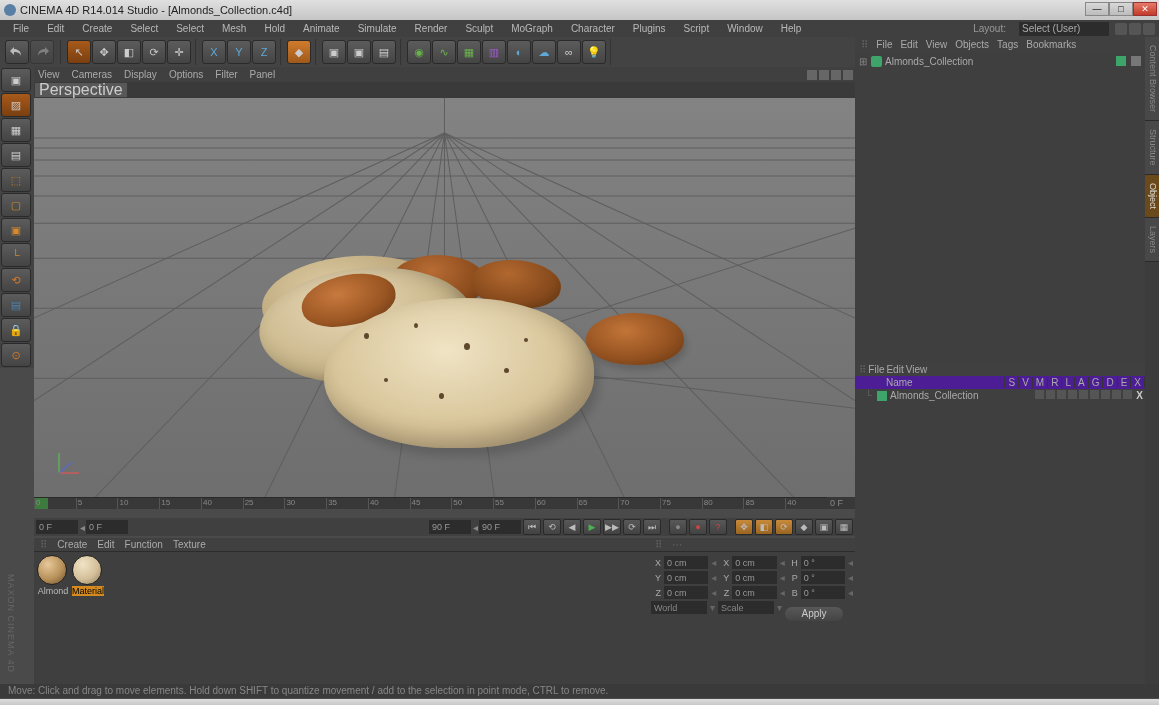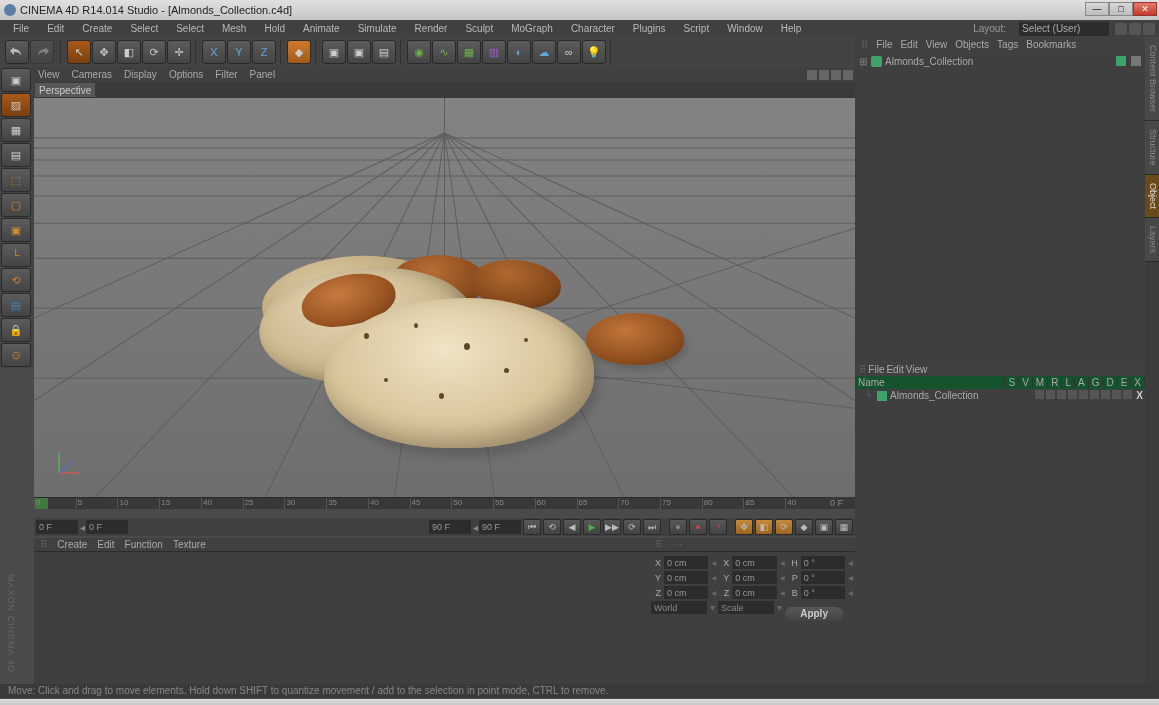--- a/index.html
+++ b/index.html
@@ -34,21 +34,21 @@
 
 
 .right-tabs { position: absolute; right: 0; top: 37px; width: 14px; height: 660px; background: #3c3c3c; display: flex; flex-direction: column; }
 .right-tabs div { writing-mode: vertical-rl; padding: 8px 1px; color: #888; font-size: 9px; cursor: default; border-bottom:1px solid #2a2a2a; background:#484848;}
 
 
 .viewport-wrap { position: absolute; left: 34px; top: 67px; width: 821px; height: 430px; background: #3a3a3a; }
 .viewport-menu { height: 15px; background: #404040; display: flex; align-items: center; padding: 0 4px; gap: 12px; color: #aaa; position:relative;}
 .viewport-menu .vpicons { position:absolute; right:2px; display:flex; gap:2px;}
 .viewport-menu .vpicons div { width:10px; height:10px; background:#666;}
-.perspective-label { height: 14px; background: #585858; color: #ccc; padding: 0 4px; font-size:10px; display:flex; align-items:center; width:fit-content; margin:1px;}
+.perspective-label { height: 14px; background: #585858; color: #ccc; padding: 0 4px; font-size:16px; display:flex; align-items:center; width:fit-content; margin:1px;}
 .canvas { position: relative; width: 100%; height: 400px; background: linear-gradient(#838383 0%, #7c7c7c 30%, #6e6e6e 100%); overflow: hidden; }
 .grid { position: absolute; inset: 0; }
 .grid line { stroke: #5e5e5e; stroke-width: 1; }
 .axis-y { stroke: #5c9a5c; stroke-width: 2; }
 .axis-z { stroke: #5c6aa6; stroke-width: 1.5; }
 .axis-x { stroke: #5a5a5a; stroke-width:1.5; }
 .mini-axis { position:absolute; left:20px; bottom:20px; width:30px; height:30px; }
 .mini-axis line { stroke-width:1.5; }
 
 
@@ -85,37 +85,37 @@
 .mat-sphere.material-mat { background: radial-gradient(circle at 35% 30%, #f0e4c5, #d4c09a 55%, #8e7a55);}
 .mat-label { font-size: 9px; color: #bbb; text-align: center; margin-top: 1px; overflow:hidden; text-overflow:ellipsis; white-space:nowrap; }
 .mat-label.sel { background: #d48a1e; color:#000; }
 
 
 .attrs { position: absolute; left: 649px; top: 538px; width: 206px; height: 153px; background: #3f3f3f; }
 .attr-rows { padding: 3px 2px; }
 .attr-row { display: flex; align-items: center; gap: 3px; height: 15px; }
 .attr-row .lbl { width: 10px; color: #aaa; font-size: 9px; text-align: right;}
 .attr-row .val { flex:1; height: 13px; background: #2c2c2c; color: #999; padding: 0 3px; font-size: 9px; display:flex; align-items:center; max-width:46px;}
-.apply-btn { height: 14px; background: linear-gradient(#585858,#444); color:#ccc; display:flex; align-items:center; justify-content:center; border-radius:7px; margin-top:12px; width:58px; float:right; margin-right:3px;font-weight:bold;}
+.apply-btn { height: 14px; background: linear-gradient(#585858,#444); color:#ccc; display:flex; align-items:center; justify-content:center; border-radius:7px; margin-top:12px; width:58px; float:right; margin-right:3px;}
 .combo { height:13px; background:#2c2c2c; color:#888; flex:1; padding:0 3px; display:flex; align-items:center; font-size:9px; max-width:56px; }
 
 
 .obj-mgr { position: absolute; right: 14px; top: 37px; width: 290px; height: 325px; background: #3f3f3f; }
 .obj-mgr-menu { height: 14px; background: #404040; display: flex; align-items: center; gap: 8px; padding: 0 6px; color: #aaa; }
 .obj-tree { padding: 3px 4px; color: #aaa; }
 .obj-row { display: flex; align-items: center; gap: 3px; height: 14px; }
 .obj-row .collapse { width: 9px; color: #888; }
 .obj-row .obj-icon { width: 11px; height: 11px; background: #3ea56a; border-radius:2px;}
 .tag-chip { width: 10px; height: 10px; background: #3ea56a; margin-left: 2px; }
 .tag-chip.gray { background:#777; }
 
 
 .attr-mgr { position: absolute; right: 14px; top: 362px; width: 290px; height: 329px; background: #3f3f3f; }
 .attr-header { height: 14px; background: #404040; display: flex; align-items: center; color: #aaa; padding: 0 4px; gap:2px;}
-.attr-table-head { height: 13px; background: #14532d; display: flex; color: #aaa; font-size:9px; align-items:center;}
+.attr-table-head { height: 13px; background: #4c1d95; display: flex; color: #aaa; font-size:9px; align-items:center;padding-left:28px;}
 .attr-table-head span { padding: 0 3px; border-right:1px solid #333;}
 .attr-body-row { display:flex; align-items:center; height:13px; color:#aaa; font-size:9px; padding-left:10px;}
 
 
 .status-bar { position: absolute; left: 0; bottom: 7px; width: 100%; height: 14px; background: #3a3a3a; color: #878787; padding: 1px 8px; font-size: 10px; }
 
 
 .watermark { position:absolute; left:6px; bottom:32px; color:#666; font-size:9px; writing-mode:vertical-rl; letter-spacing:1px;}
 
 
@@ -347,20 +347,30 @@
 </div>
 
 <div class="materials">
   <div class="panel-menu">
     <span style="color:#666;">⠿</span>
     <span>Create</span>
     <span>Edit</span>
     <span>Function</span>
     <span>Texture</span>
   </div>
+  <div class="mat-grid">
+    <div class="mat-item">
+      <div class="mat-sphere almond-mat"></div>
+      <div class="mat-label">Almond</div>
+    </div>
+    <div class="mat-item">
+      <div class="mat-sphere material-mat"></div>
+      <div class="mat-label sel">Material</div>
+    </div>
+  </div>
 </div>
 
 <div class="attrs">
   <div class="panel-menu">
     <span style="color:#666;">⠿</span>
     <span style="color:#666;">⋯</span>
   </div>
   <div class="attr-rows">
     <div class="attr-row">
       <span class="lbl">X</span>

